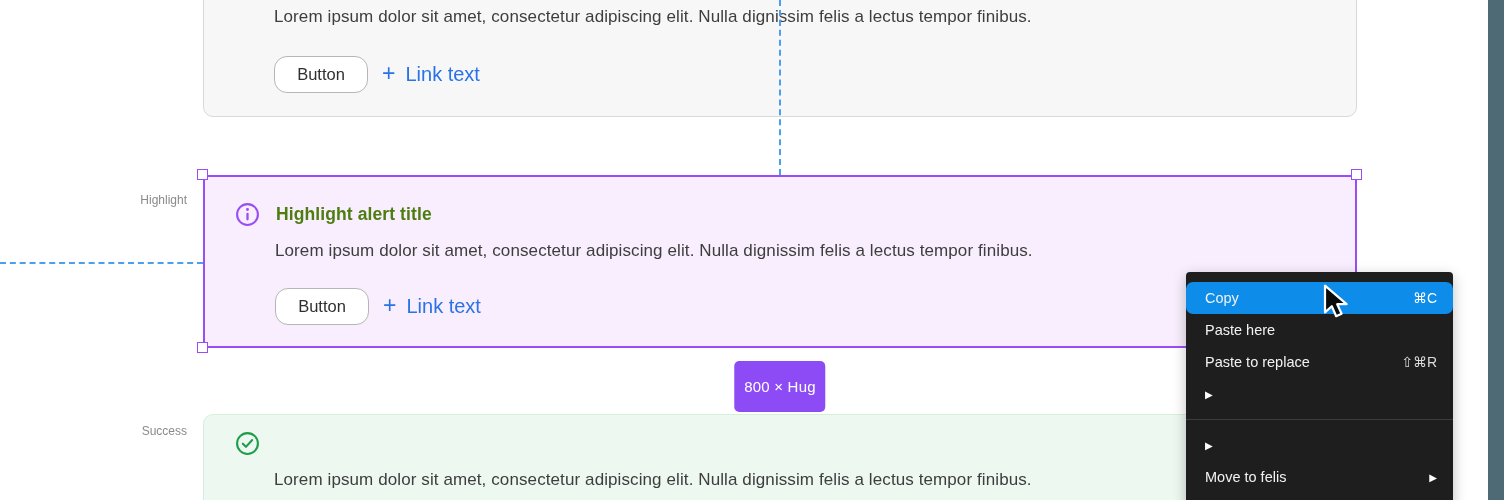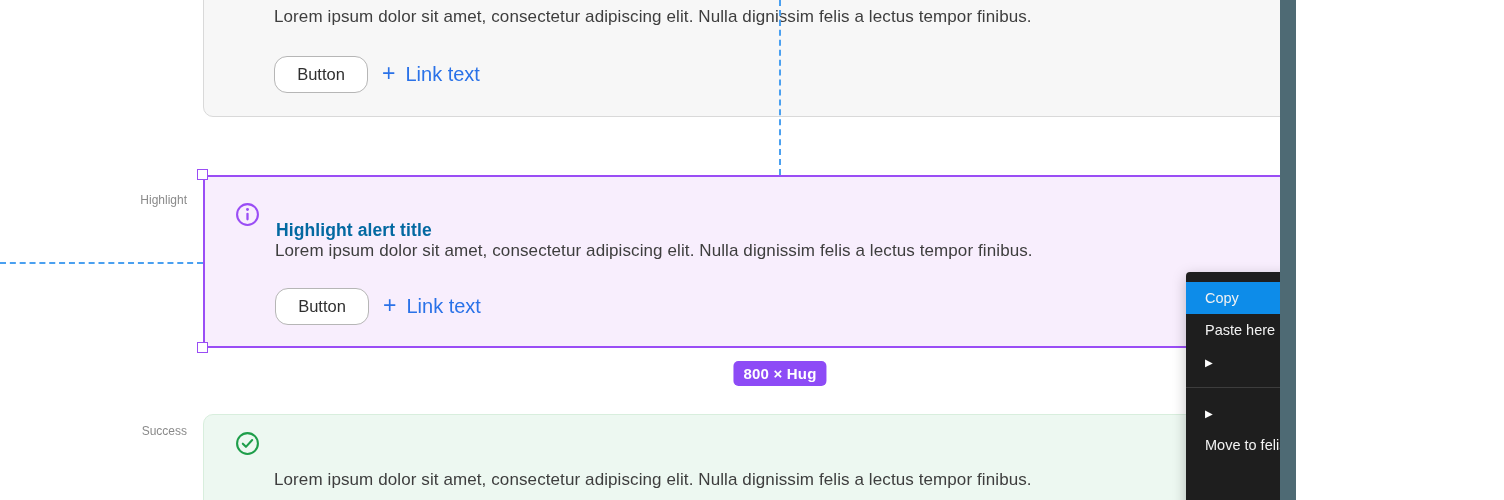--- a/index.html
+++ b/index.html
@@ -1,53 +1,53 @@
 <!DOCTYPE html>
 <html><head>
 <meta charset="utf-8">
 <style>
   html,body{margin:0;padding:0;}
   body{font-family:"Liberation Sans","DejaVu Sans",sans-serif;}
-  .canvas{position:relative;width:1296px;height:500px;background:#ffffff;overflow:hidden;}
+  .canvas{position:relative;width:1504px;height:500px;background:#ffffff;overflow:hidden;}
 
   
   .card{position:absolute;left:203px;width:1154px;box-sizing:border-box;}
   .card-default{top:-57px;height:174px;background:#f7f7f7;border:1px solid #d9d9d9;border-radius:10px;}
   .alert-body{position:absolute;left:70px;white-space:nowrap;font-size:17px;color:#3e3e3e;letter-spacing:.1px;}
   .alert-title{position:absolute;left:71px;white-space:nowrap;font-size:17.5px;font-weight:bold;letter-spacing:.1px;}
   .btn{position:absolute;left:70px;width:94px;height:37px;background:#ffffff;border:1px solid #b6b6b6;border-radius:13px;
        display:flex;align-items:center;justify-content:center;font-size:16.5px;color:#2f2f2f;box-sizing:border-box;}
   .link{position:absolute;left:178px;height:37px;display:flex;align-items:center;gap:10px;cursor:pointer;}
   .plus{color:#2a72e8;font-size:23px;font-weight:400;line-height:1;margin-top:-2px;}
   .link-label{color:#2a72e8;font-size:20px;font-weight:500;white-space:nowrap;}
   .ic{position:absolute;width:25px;height:25px;}
 
   .alert-highlight{top:175px;height:173px;background:#f8eefd;border:2px solid #9a4df5;border-radius:2px;}
-  .hl-title{color:#0369a1;margin-top:16px;}
+  .hl-title{color:#4d7c0f;}
   .alert-success{top:414px;height:130px;background:#edf8f1;border:1px solid #d8eedd;border-radius:10px;}
   .sc-title{color:#1d9b46;}
 
   
   .handle{position:absolute;width:11px;height:11px;background:#ffffff;border:1.5px solid #9a4df5;box-sizing:border-box;}
 
   
   .vguide{position:absolute;left:779px;top:0;width:0;height:175px;border-left:2px dashed #4aa0f0;}
   .hguide{position:absolute;left:0;top:262px;width:203px;height:0;border-top:2px dashed #4aa0f0;}
 
   
   .size-badge{position:absolute;top:361px;left:780px;transform:translateX(-50%);background:#8d4bf6;color:#ffffff;
-      font-size:15px;font-weight:bold;padding:4px 10px;border-radius:5px;white-space:nowrap;letter-spacing:.2px;}
+      font-size:15px;font-weight:normal;padding:17px 10px;border-radius:5px;white-space:nowrap;letter-spacing:.2px;}
 
   
   .row-label{position:absolute;left:0;width:155px;text-align:right;font-size:12px;color:#8a8a8a;white-space:nowrap;padding-left:32px;}
 
   
   .menu{position:absolute;left:1186px;top:272px;width:267px;height:240px;background:#1e1e1e;
         border-radius:4px 4px 0 0;padding-top:10px;box-sizing:border-box;box-shadow:0 4px 14px rgba(0,0,0,.25);}
-  .menu-row{height:32px;display:flex;align-items:center;padding:0 16px 0 19px;font-size:14.5px;color:#f2f2f2;}
+  .menu-row{height:32px;display:flex;align-items:center;padding:0 16px 0 19px;font-size:14.5px;color:#f2f2f2;border-radius:7px;}
   .menu-row .m-label{flex:1;white-space:nowrap;}
   .menu-row .m-shortcut{color:#dcdcdc;font-size:14px;white-space:nowrap;}
   .menu-row .m-arrow{color:#ffffff;font-size:10px;}
   .menu-row.hl{background:#0d8ce9;}
   .menu-row.hl .m-shortcut{color:#ffffff;}
   .menu-sep{height:1px;background:#3d3d3d;margin:9px 0;}
 
   
   .cursor{position:absolute;left:1322px;top:284px;}
 
@@ -107,20 +107,24 @@
 
   <div class="menu">
     <div class="menu-row hl">
       <span class="m-label">Copy</span>
       <span class="m-shortcut">⌘C</span>
     </div>
     <div class="menu-row">
       <span class="m-label">Paste here</span>
     </div>
     <div class="menu-row">
+      <span class="m-label">Paste to replace</span>
+      <span class="m-shortcut">⇧⌘R</span>
+    </div>
+    <div class="menu-row">
       <span class="m-arrow">▶</span>
     </div>
     <div class="menu-sep"></div>
     <div class="menu-row">
       <span class="m-arrow">▶</span>
     </div>
     <div class="menu-row">
       <span class="m-label">Move to felis</span>
       <span class="m-arrow">▶</span>
     </div>

